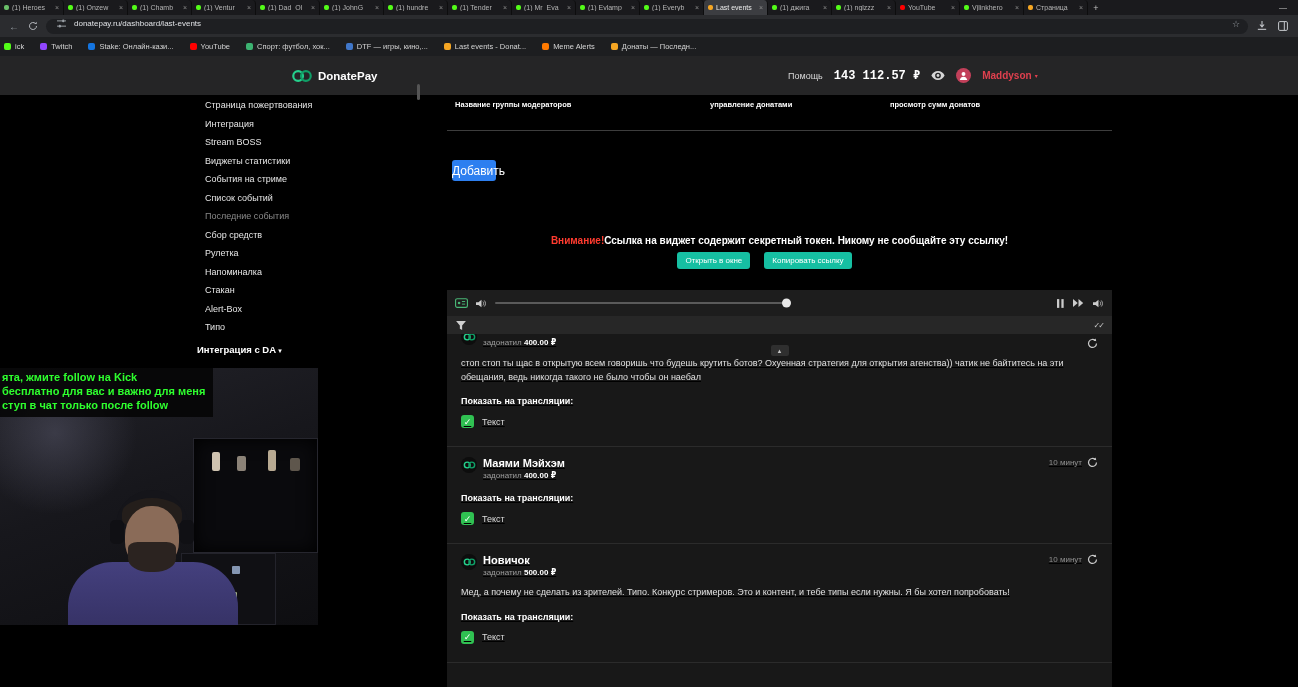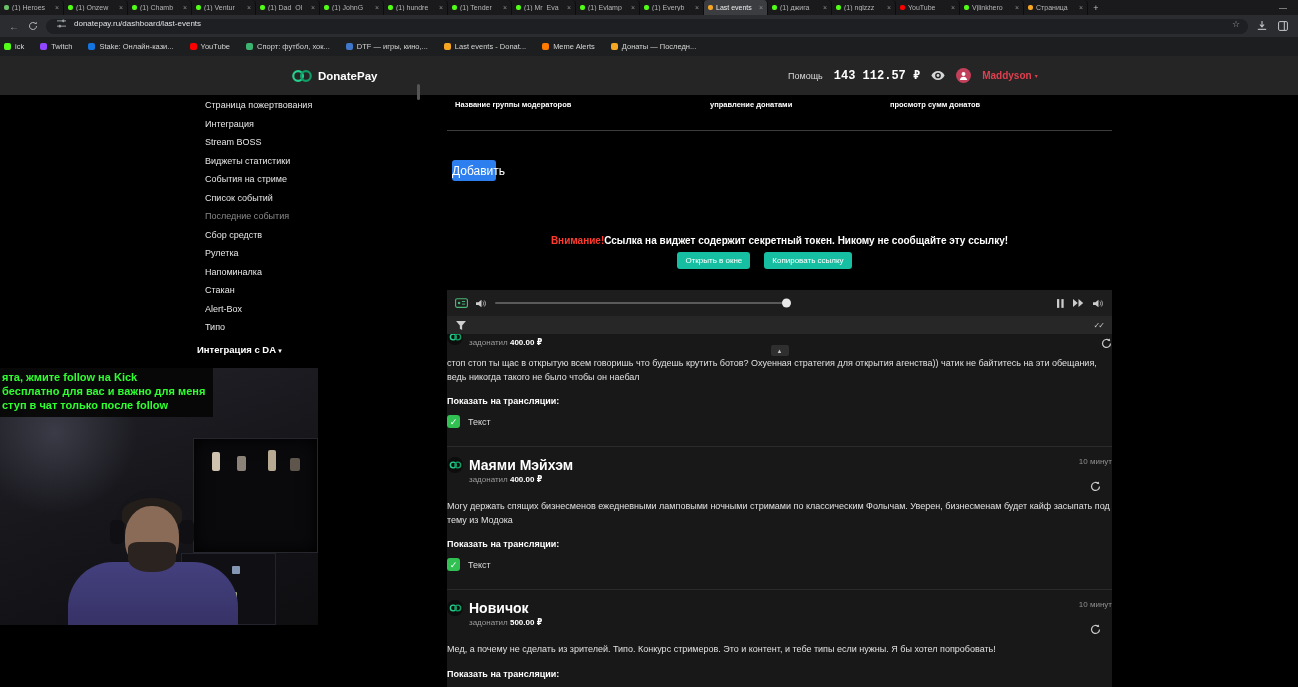--- a/index.html
+++ b/index.html
@@ -69,30 +69,30 @@
   .w-ico { display:flex; align-items:center; cursor:pointer; }
   .slider { width:292px; position:relative; height:100%; display:flex; align-items:center; cursor:pointer; }
   .slider-track { height:2px; background:#5a5a5a; width:100%; border-radius:1px; }
   .slider-knob { position:absolute; right:-4px; top:50%; transform:translateY(-50%); width:9px; height:9px; background:#e8e8e8; border-radius:50%; }
   .right-controls { margin-left:auto; display:flex; gap:9px; align-items:center; }
 
   .filterbar { height:18px; background:#272727; display:flex; align-items:center; justify-content:space-between; padding:0 9px; position:relative; z-index:2; }
   .dblcheck { color:#c9c9c9; font-size:8px; letter-spacing:-2px; cursor:pointer; }
 
   .elist { flex:1; background:#181818; position:relative; z-index:1; overflow:hidden; }
-  .entry { padding:10px 0 18px; border-bottom:1px solid #2b2b2b; position:relative; }
+  .entry { padding:10px 14px 18px; border-bottom:1px solid #2b2b2b; position:relative;text-decoration:underline; }
   .entry-0 { padding-top:4px; }
   .e-head { display:flex; align-items:flex-start; gap:6px; }
   .avatar { width:16px; height:16px; border-radius:50%; background:#0d0d0d; display:flex; align-items:center; justify-content:center; flex:none; overflow:hidden; }
   .entry-0 .avatar { margin-top:-9px; }
-  .e-name { font-size:14px; font-weight:bold; color:#fff; line-height:1.25; }
+  .e-name { font-size:11px; font-weight:bold; color:#fff; line-height:1.25; }
   .e-name:empty { display:none; }
   .e-sub { font-size:8px; color:#9c9c9c; line-height:1.3; }
   .e-sub b { color:#fff; }
-  .e-time { margin-left:auto; display:flex; align-items:center; gap:15px; color:#8f8f8f; font-size:8px;flex-direction:column; }
+  .e-time { margin-left:auto; display:flex; align-items:center; gap:5px; color:#8f8f8f; font-size:8px; }
   .time-text:empty { display:none; }
   .e-msg { margin-top:8px; font-size:9px; color:#e0e0e0; line-height:1.5; }
   .e-show { margin-top:12px; font-size:9px; font-weight:bold; color:#fff; }
   .e-toggle { margin-top:9px; display:flex; align-items:center; gap:8px; cursor:pointer; }
   .cb { width:13px; height:13px; background:#30c152; border-radius:3px; color:#fff; font-size:9px; display:flex; align-items:center; justify-content:center; }
   .cb-label { font-size:9px; color:#ddd; }
   .scroll-up { position:absolute; left:50%; top:11px; transform:translateX(-50%); width:18px; height:11px; background:#2f2f2f; border-radius:2px; color:#c4c4c4; font-size:6px; display:flex; align-items:center; justify-content:center; z-index:3; }
 
   
   .webcam { position:absolute; left:0; top:312px; width:318px; height:257px; overflow:hidden; background:linear-gradient(160deg,#23232a 0%,#17171c 45%,#0e0e11 100%); }
@@ -502,21 +502,20 @@
             <div class="e-time">
               <span class="time-text">10 минут</span>
               <span class="w-ico">
                 <svg width="11" height="11" viewBox="0 0 16 16">
                     <path d="M13.8 8A5.8 5.8 0 1 1 12 3.7" fill="none" stroke="#c9c9c9" stroke-width="1.8"></path>
                     <path d="M12.6.6l.8 4-4-.8z" fill="#c9c9c9"></path>
                   </svg>
               </span>
             </div>
           </div>
-          <div class="e-msg">Могу держать спящих бизнесменов ежедневными ламповыми ночными стримами по классическим Фолычам. Уверен, бизнесменам будет кайф засыпать под тему из Модока</div>
           <div class="e-show">Показать на трансляции:</div>
           <div class="e-toggle">
             <span class="cb">✓</span>
             <span class="cb-label">Текст</span>
           </div>
         </div>
 
         <div class="entry">
           <div class="e-head">
             <span class="avatar">

